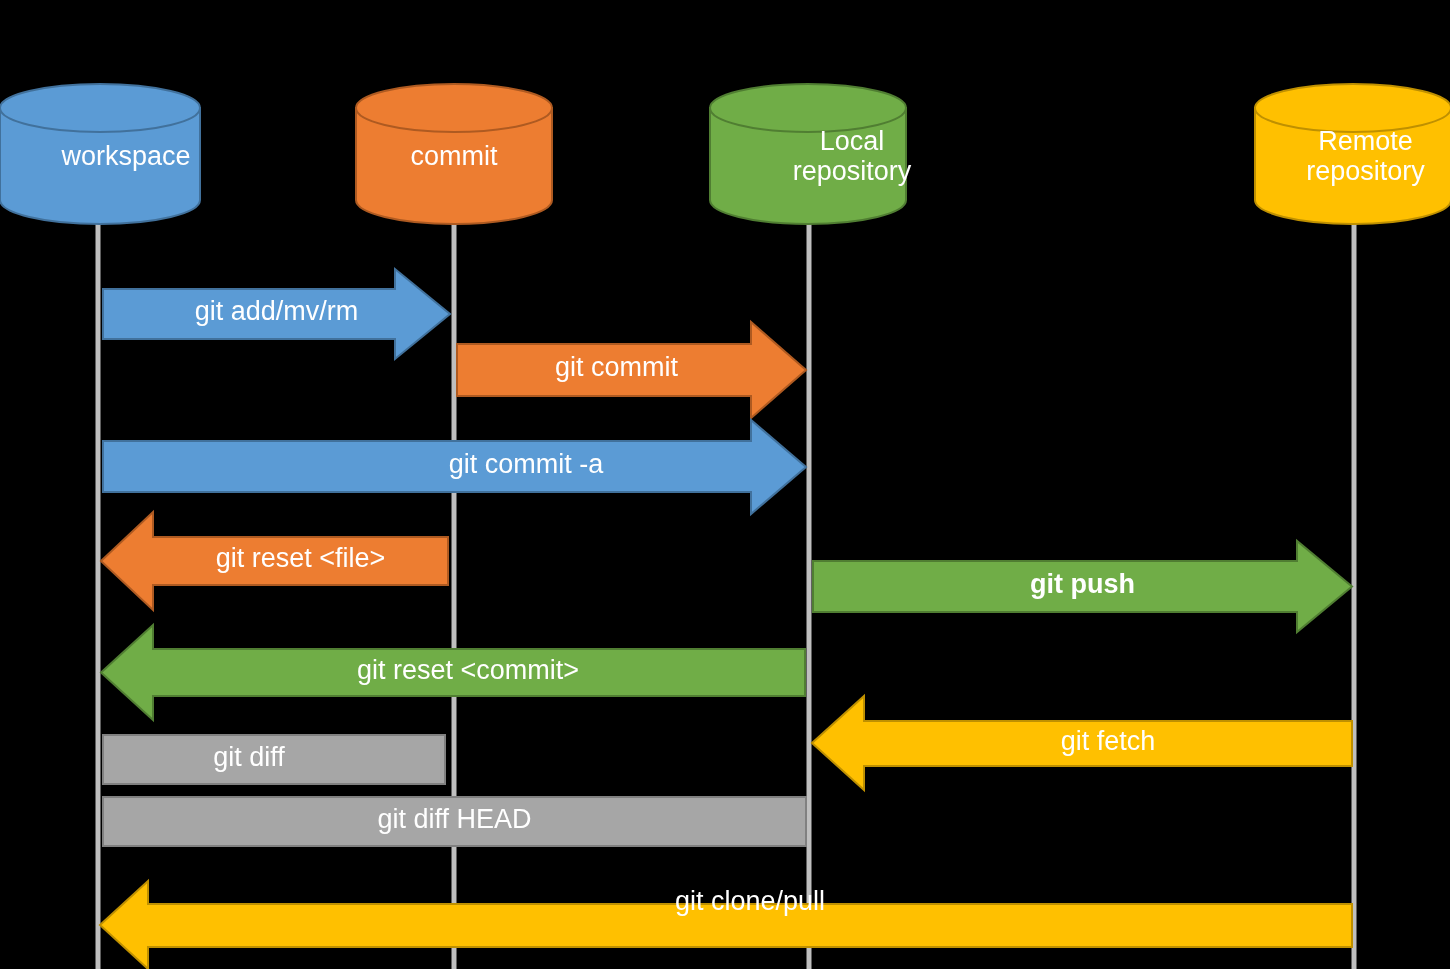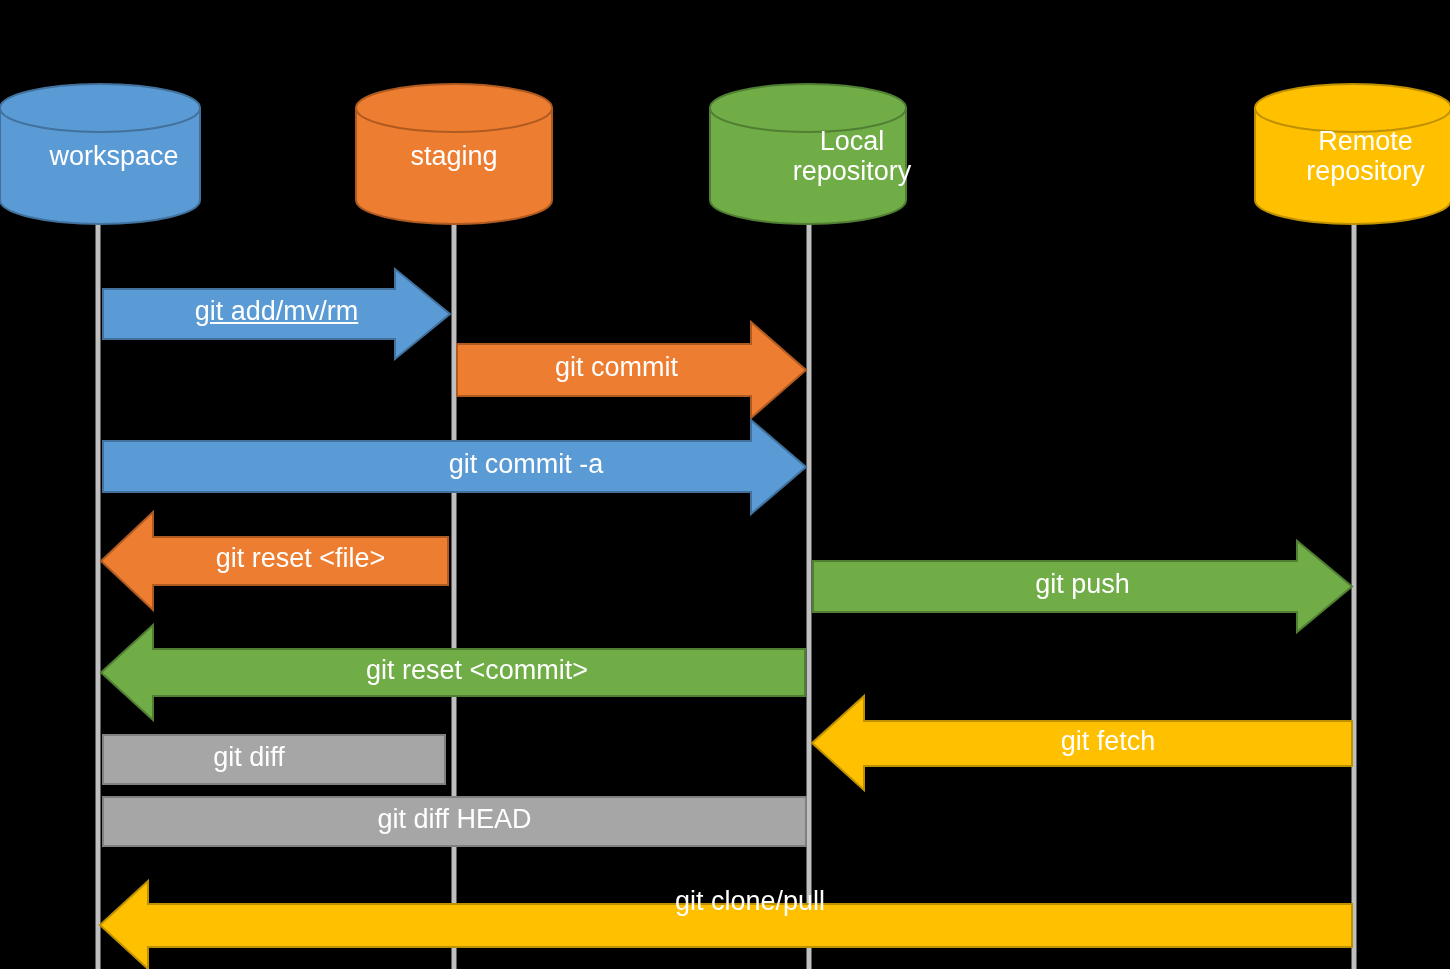--- a/index.html
+++ b/index.html
@@ -96,31 +96,31 @@
         <path d="M 710 108 L 710 200 A 98 24 0 0 0 906 200 L 906 108 Z" fill="#70ad47" stroke="#507e32" stroke-width="2"></path>
         <ellipse cx="808" cy="108" rx="98" ry="24" fill="#70ad47" stroke="#507e32" stroke-width="2"></ellipse>
       </g>
       <g>
         <path d="M 1255 108 L 1255 200 A 98 24 0 0 0 1451 200 L 1451 108 Z" fill="#ffc000" stroke="#bf9000" stroke-width="2"></path>
         <ellipse cx="1353" cy="108" rx="98" ry="24" fill="#ffc000" stroke="#bf9000" stroke-width="2"></ellipse>
       </g>
     </svg>
 
   <div id="label-layer">
-      <div class="arrow-label" style="left: 103px; width: 347px; top: 296px; text-decoration: underline;">git add/mv/rm</div>
+      <div class="arrow-label" style="left: 103px; width: 347px; top: 296px;">git add/mv/rm</div>
       <div class="arrow-label" style="left: 457px; width: 319px; top: 352px;">git commit</div>
       <div class="arrow-label" style="left: 103px; width: 846px; top: 448.5px;">git commit -a</div>
       <div class="arrow-label" style="left: 153px; width: 295px; top: 543px;">git reset &lt;file&gt;</div>
-      <div class="arrow-label" style="left: 813px; width: 539px; top: 568.5px;">git push</div>
-      <div class="arrow-label" style="left: 151px; width: 652px; top: 654.5px; text-align: center;">git reset &lt;commit&gt;</div>
+      <div class="arrow-label" style="left: 813px; width: 539px; top: 568.5px; font-weight: bold;">git push</div>
+      <div class="arrow-label" style="left: 142px; width: 652px; top: 654.5px; text-align: center;">git reset &lt;commit&gt;</div>
       <div class="arrow-label" style="left: 864px; width: 488px; top: 725.5px;">git fetch</div>
       <div class="arrow-label" style="left: 103px; width: 292px; top: 741.5px;">git diff</div>
       <div class="arrow-label" style="left: 103px; width: 703px; top: 803.5px;">git diff HEAD</div>
       <div class="arrow-label" style="left: 148px; width: 1204px; top: 886px;">git clone/pull</div>
-      <div class="cyl-label" style="left: 4px; width: 220px; top: 141px;">workspace</div>
-      <div class="cyl-label" style="left: 356px; width: 196px; top: 141px;">staging</div>
+      <div class="cyl-label" style="left: 16px; width: 220px; top: 141px;">workspace</div>
+      <div class="cyl-label" style="left: 356px; width: 196px; top: 141px;">commit</div>
       <div class="cyl-label" style="left: 710px; width: 196px; top: 126px; margin-left: 44px;">Local
 repository</div>
       <div class="cyl-label" style="left: 1255px; width: 221px; top: 126px;">Remote
 repository</div>
     </div>
 
 </div>
 
 </body></html>

